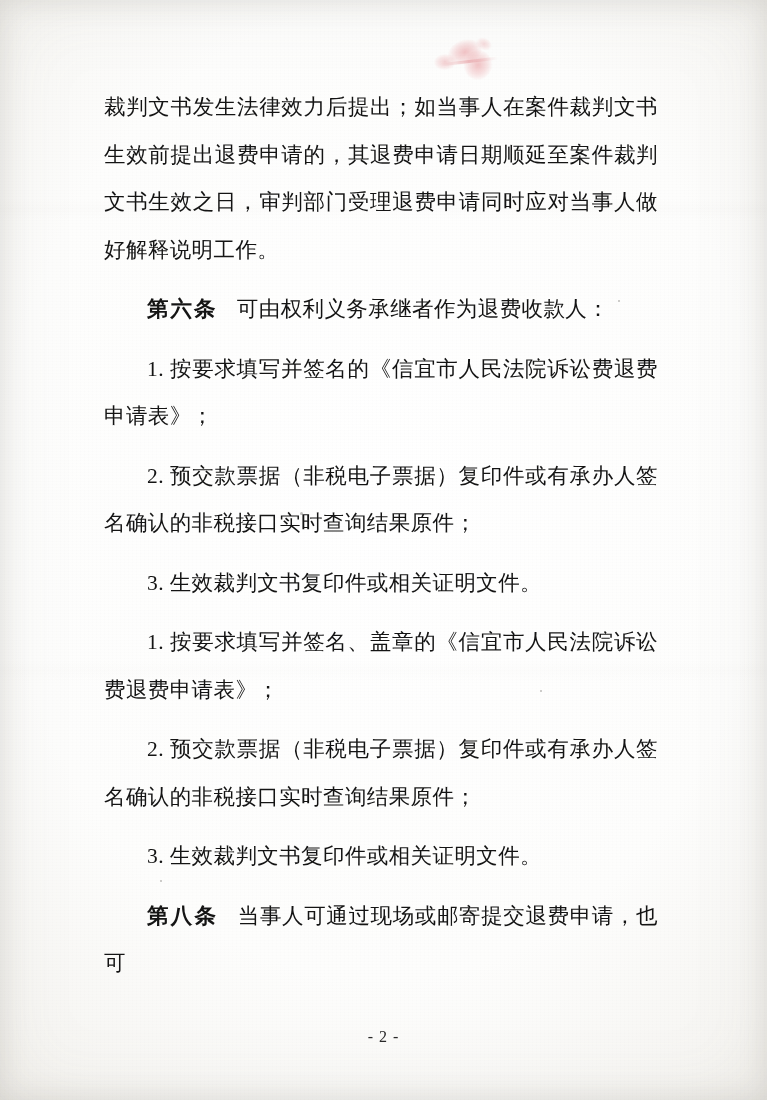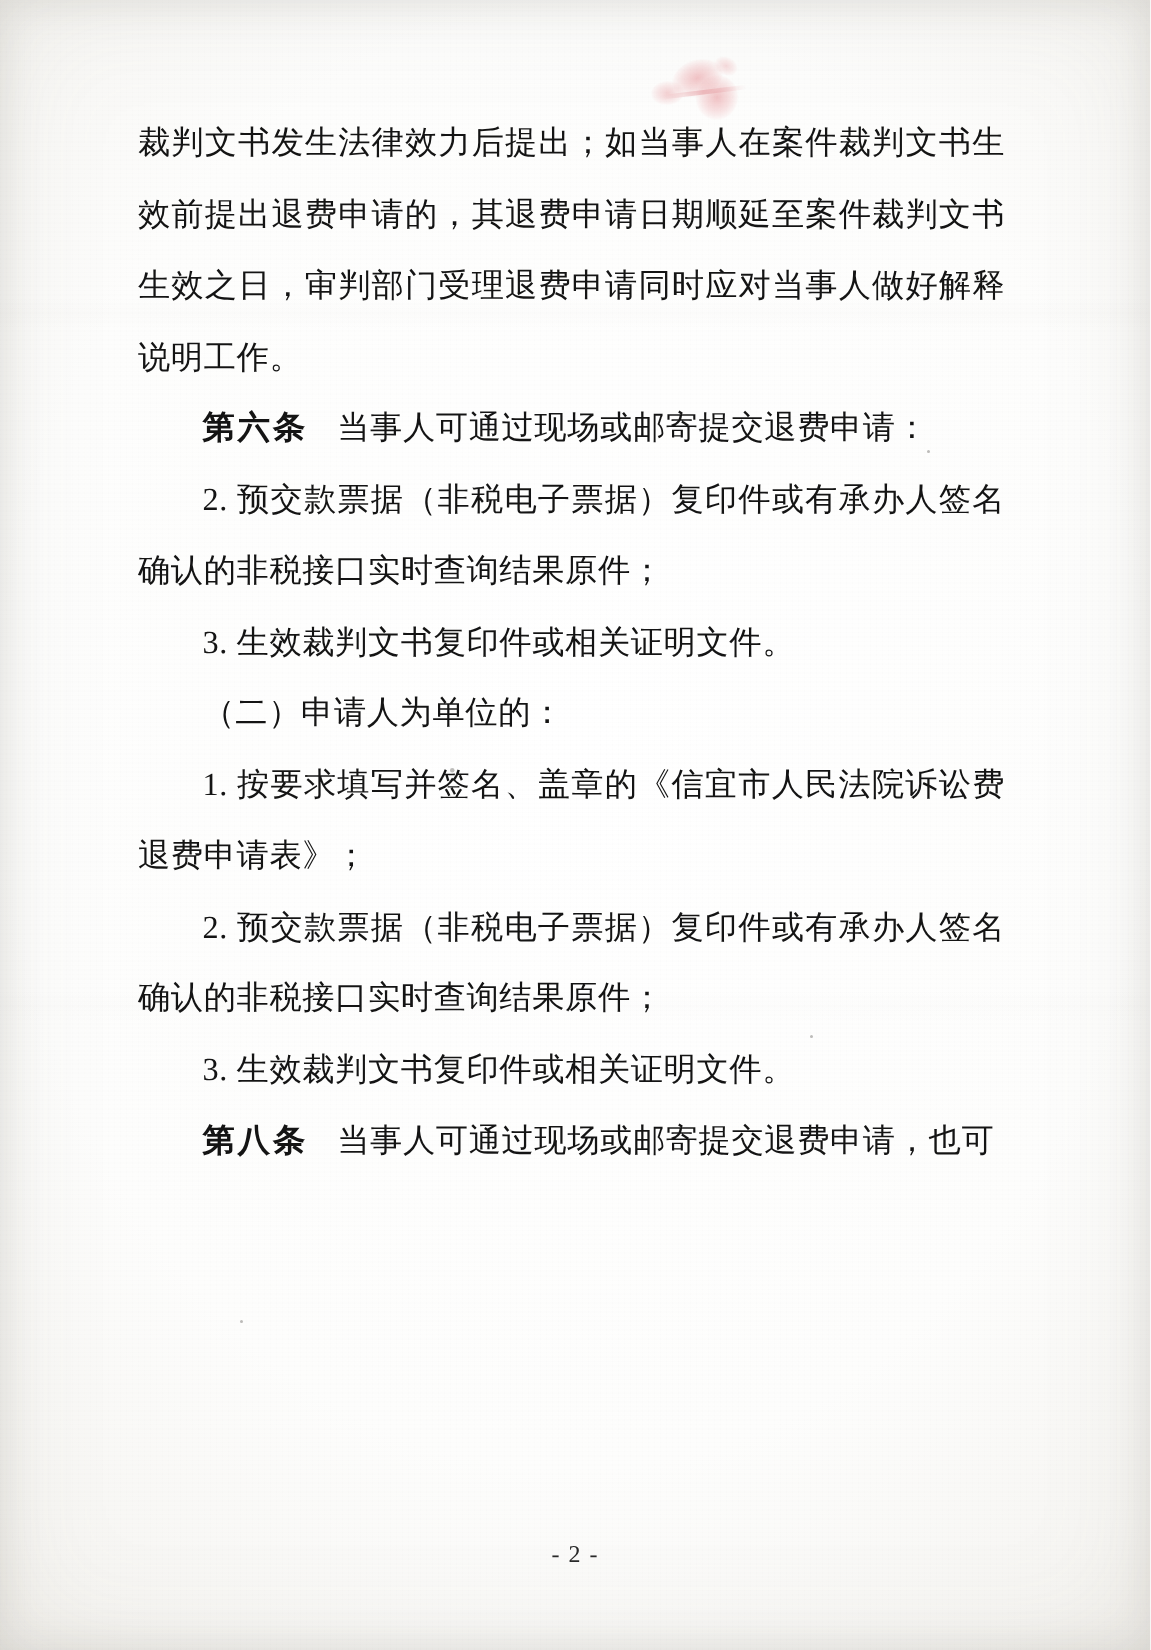--- a/index.html
+++ b/index.html
@@ -100,21 +100,21 @@
     top: 72px;
     width: 578px;
     color: #141414;
     font-size: 21.5px;
     line-height: 47.5px;
     letter-spacing: 0.4px;
     text-align: justify;
     text-justify: inter-character;
   }
   .para {
-    margin: 0;
+    margin: 12px;
     white-space: pre-wrap;
     word-break: break-all;
   }
   .indent-2 { text-indent: 2em; }
 
   .para.section-head { text-indent: 2em; }
   .section-label { font-weight: 700; letter-spacing: 2px; }
   .section-gap { display: inline-block; width: 0.9em; }
 
   
@@ -147,29 +147,29 @@
 
   <div class="speck" style="left:300px; top:512px; width:3px; height:3px;"></div>
   <div class="speck" style="left:540px; top:690px; width:2px; height:2px;"></div>
   <div class="speck" style="left:160px; top:880px; width:2px; height:2px;"></div>
   <div class="speck" style="left:618px; top:300px; width:2px; height:2px;"></div>
 
   <div class="body-text">
 
     <p class="para">裁判文书发生法律效力后提出；如当事人在案件裁判文书生效前提出退费申请的，其退费申请日期顺延至案件裁判文书生效之日，审判部门受理退费申请同时应对当事人做好解释说明工作。</p>
 
-    <p class="para section-head"><span class="section-label">第六条</span><span class="section-gap"></span><span>当事人可通过现场或邮寄提交退费申请：</span></p>
+    <p class="para section-head"><span class="section-label">第六条</span><span class="section-gap"></span><span>可由权利义务承继者作为退费收款人：</span></p>
 
 
+    <p class="para indent-2">1. 按要求填写并签名的《信宜市人民法院诉讼费退费申请表》；</p>
 
     <p class="para indent-2">2. 预交款票据（非税电子票据）复印件或有承办人签名确认的非税接口实时查询结果原件；</p>
 
     <p class="para indent-2">3. 生效裁判文书复印件或相关证明文件。</p>
 
-    <p class="para indent-2">（二）申请人为单位的：</p>
 
     <p class="para indent-2">1. 按要求填写并签名、盖章的《信宜市人民法院诉讼费退费申请表》；</p>
 
     <p class="para indent-2">2. 预交款票据（非税电子票据）复印件或有承办人签名确认的非税接口实时查询结果原件；</p>
 
     <p class="para indent-2">3. 生效裁判文书复印件或相关证明文件。</p>
 
 
     <p class="para section-head"><span class="section-label">第八条</span><span class="section-gap"></span><span>当事人可通过现场或邮寄提交退费申请，也可</span></p>
 

